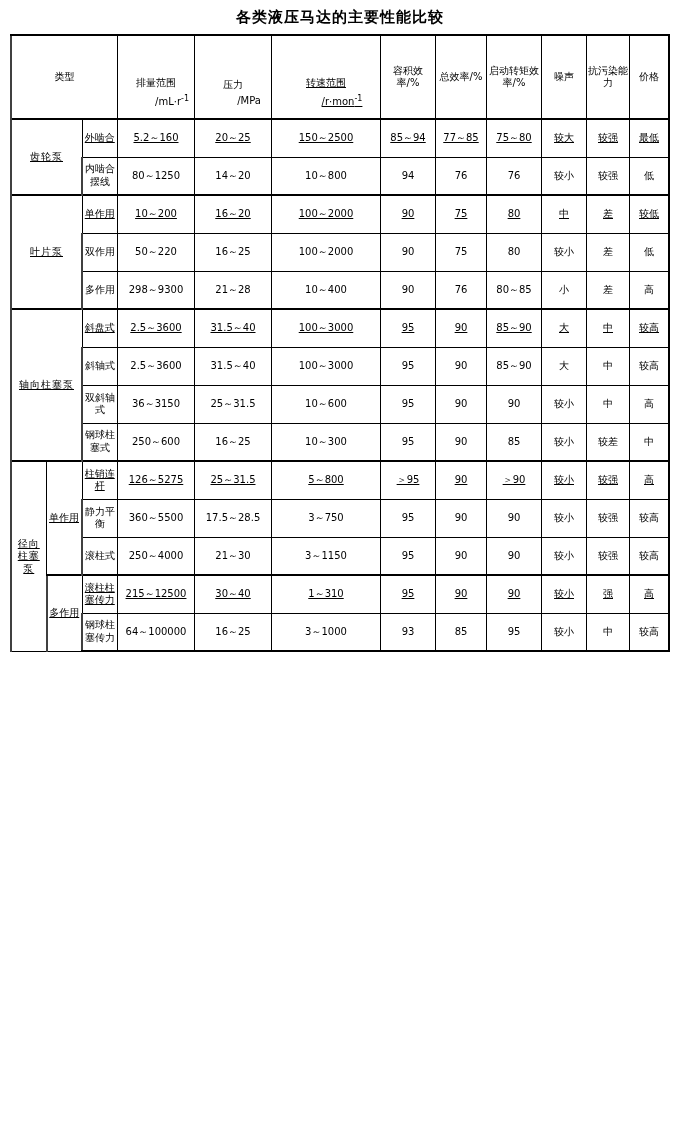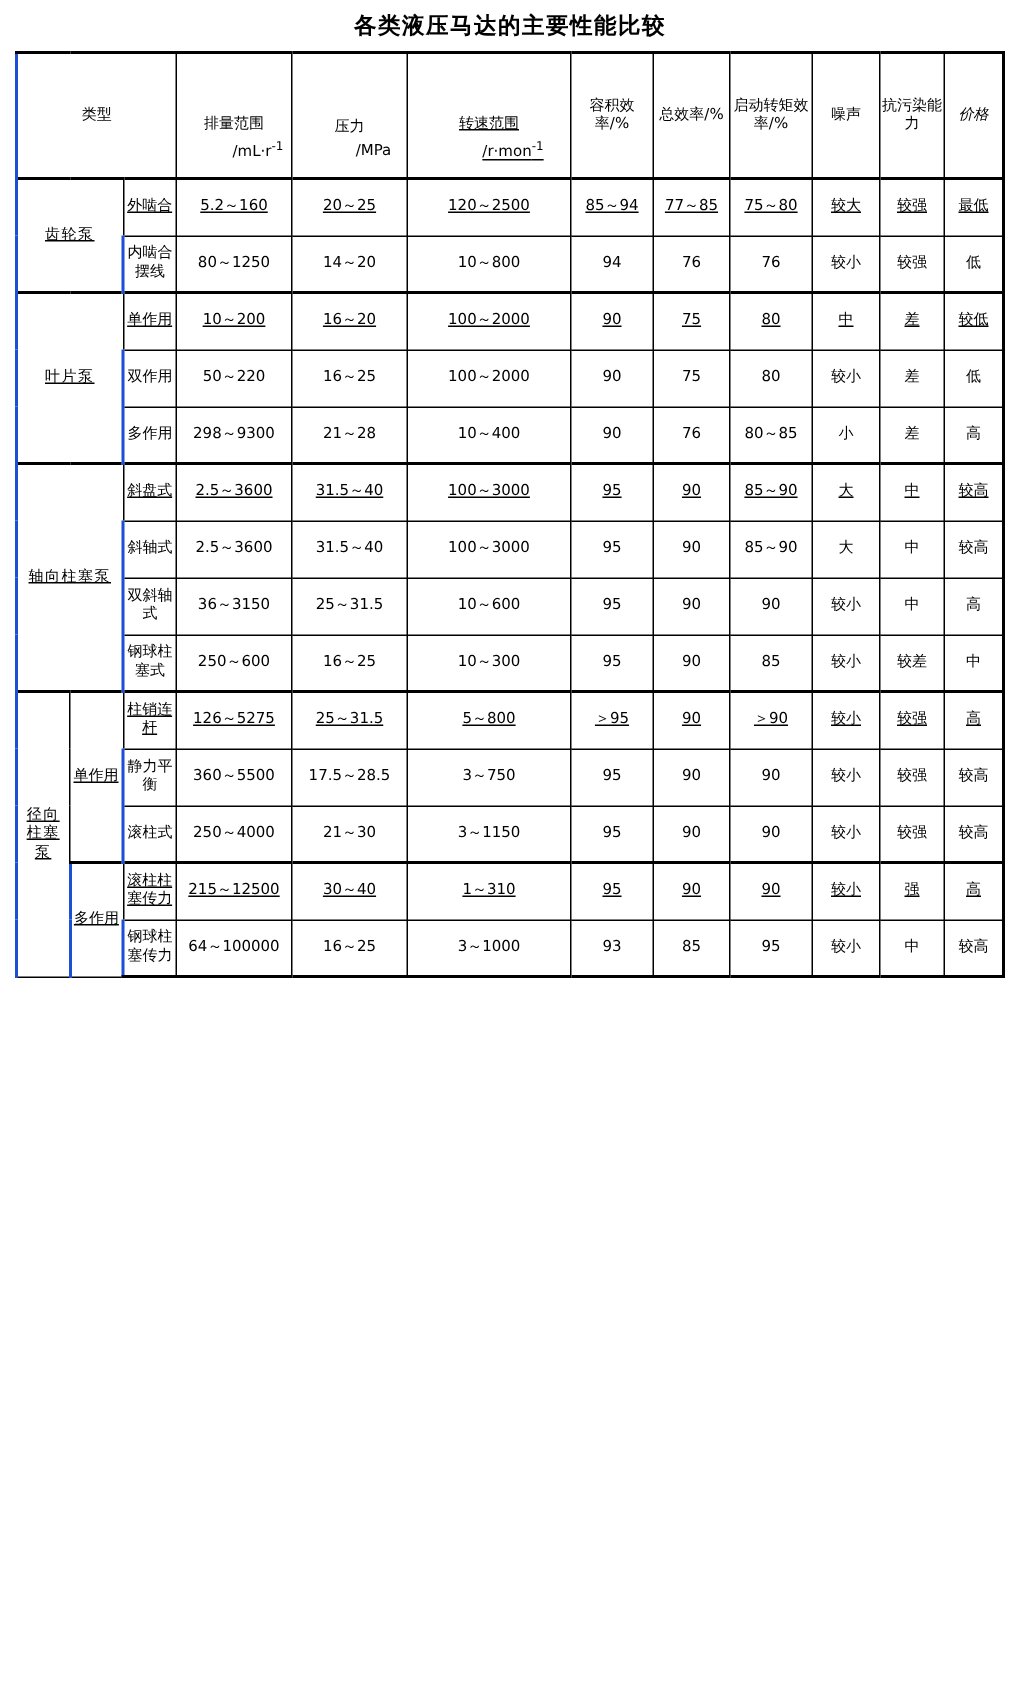--- a/index.html
+++ b/index.html
@@ -70,34 +70,34 @@
     font-size: 10px;
   }
   .c-disp { width: 74px; }
   .c-pres { width: 74px; }
   .c-speed { width: 106px; text-decoration: underline; }
   .c-vol { width: 52px; }
   .c-tot { width: 48px; }
   .c-start { width: 52px; }
   .c-noise { width: 42px; }
   .c-dirt { width: 40px; }
-  .c-price { width: 36px; font-style: italic; }
+  .c-price { width: 36px; }
   
   tr.group-start > td, tr.group-start > th {
     border-top: 2px solid #000;
     text-decoration: underline;
   }
   thead tr:first-child th {
     border-top: 2px solid #000;
   }
   tbody tr:last-child td {
     border-bottom: 2px solid #000;
   }
   table.spec td:first-child, table.spec th:first-child {
-    border-left: 2px solid #1d4ed8;
+    border-left: 2px solid #404040;
   }
   table.spec td:last-child, table.spec th:last-child {
     border-right: 2px solid #000;
   }
   .sup {
     font-size: 8px;
     vertical-align: super;
   }
   .unit-line {
     display: block;
@@ -141,21 +141,21 @@
         <th class="c-price hdr-narrow">价格</th>
       </tr>
     </thead>
     <tbody>
 
       <tr class="group-start rowh">
         <td class="grp" colspan="2" rowspan="2">齿轮泵</td>
         <td class="type">外啮合</td>
         <td class="val">5.2～160</td>
         <td class="val">20～25</td>
-        <td class="val">120～2500</td>
+        <td class="val">150～2500</td>
         <td class="val">85～94</td>
         <td class="val">77～85</td>
         <td class="val">75～80</td>
         <td class="val">较大</td>
         <td class="val">较强</td>
         <td class="val">最低</td>
       </tr>
       <tr class="rowh">
         <td class="type">内啮合摆线</td>
         <td class="val">80～1250</td>

